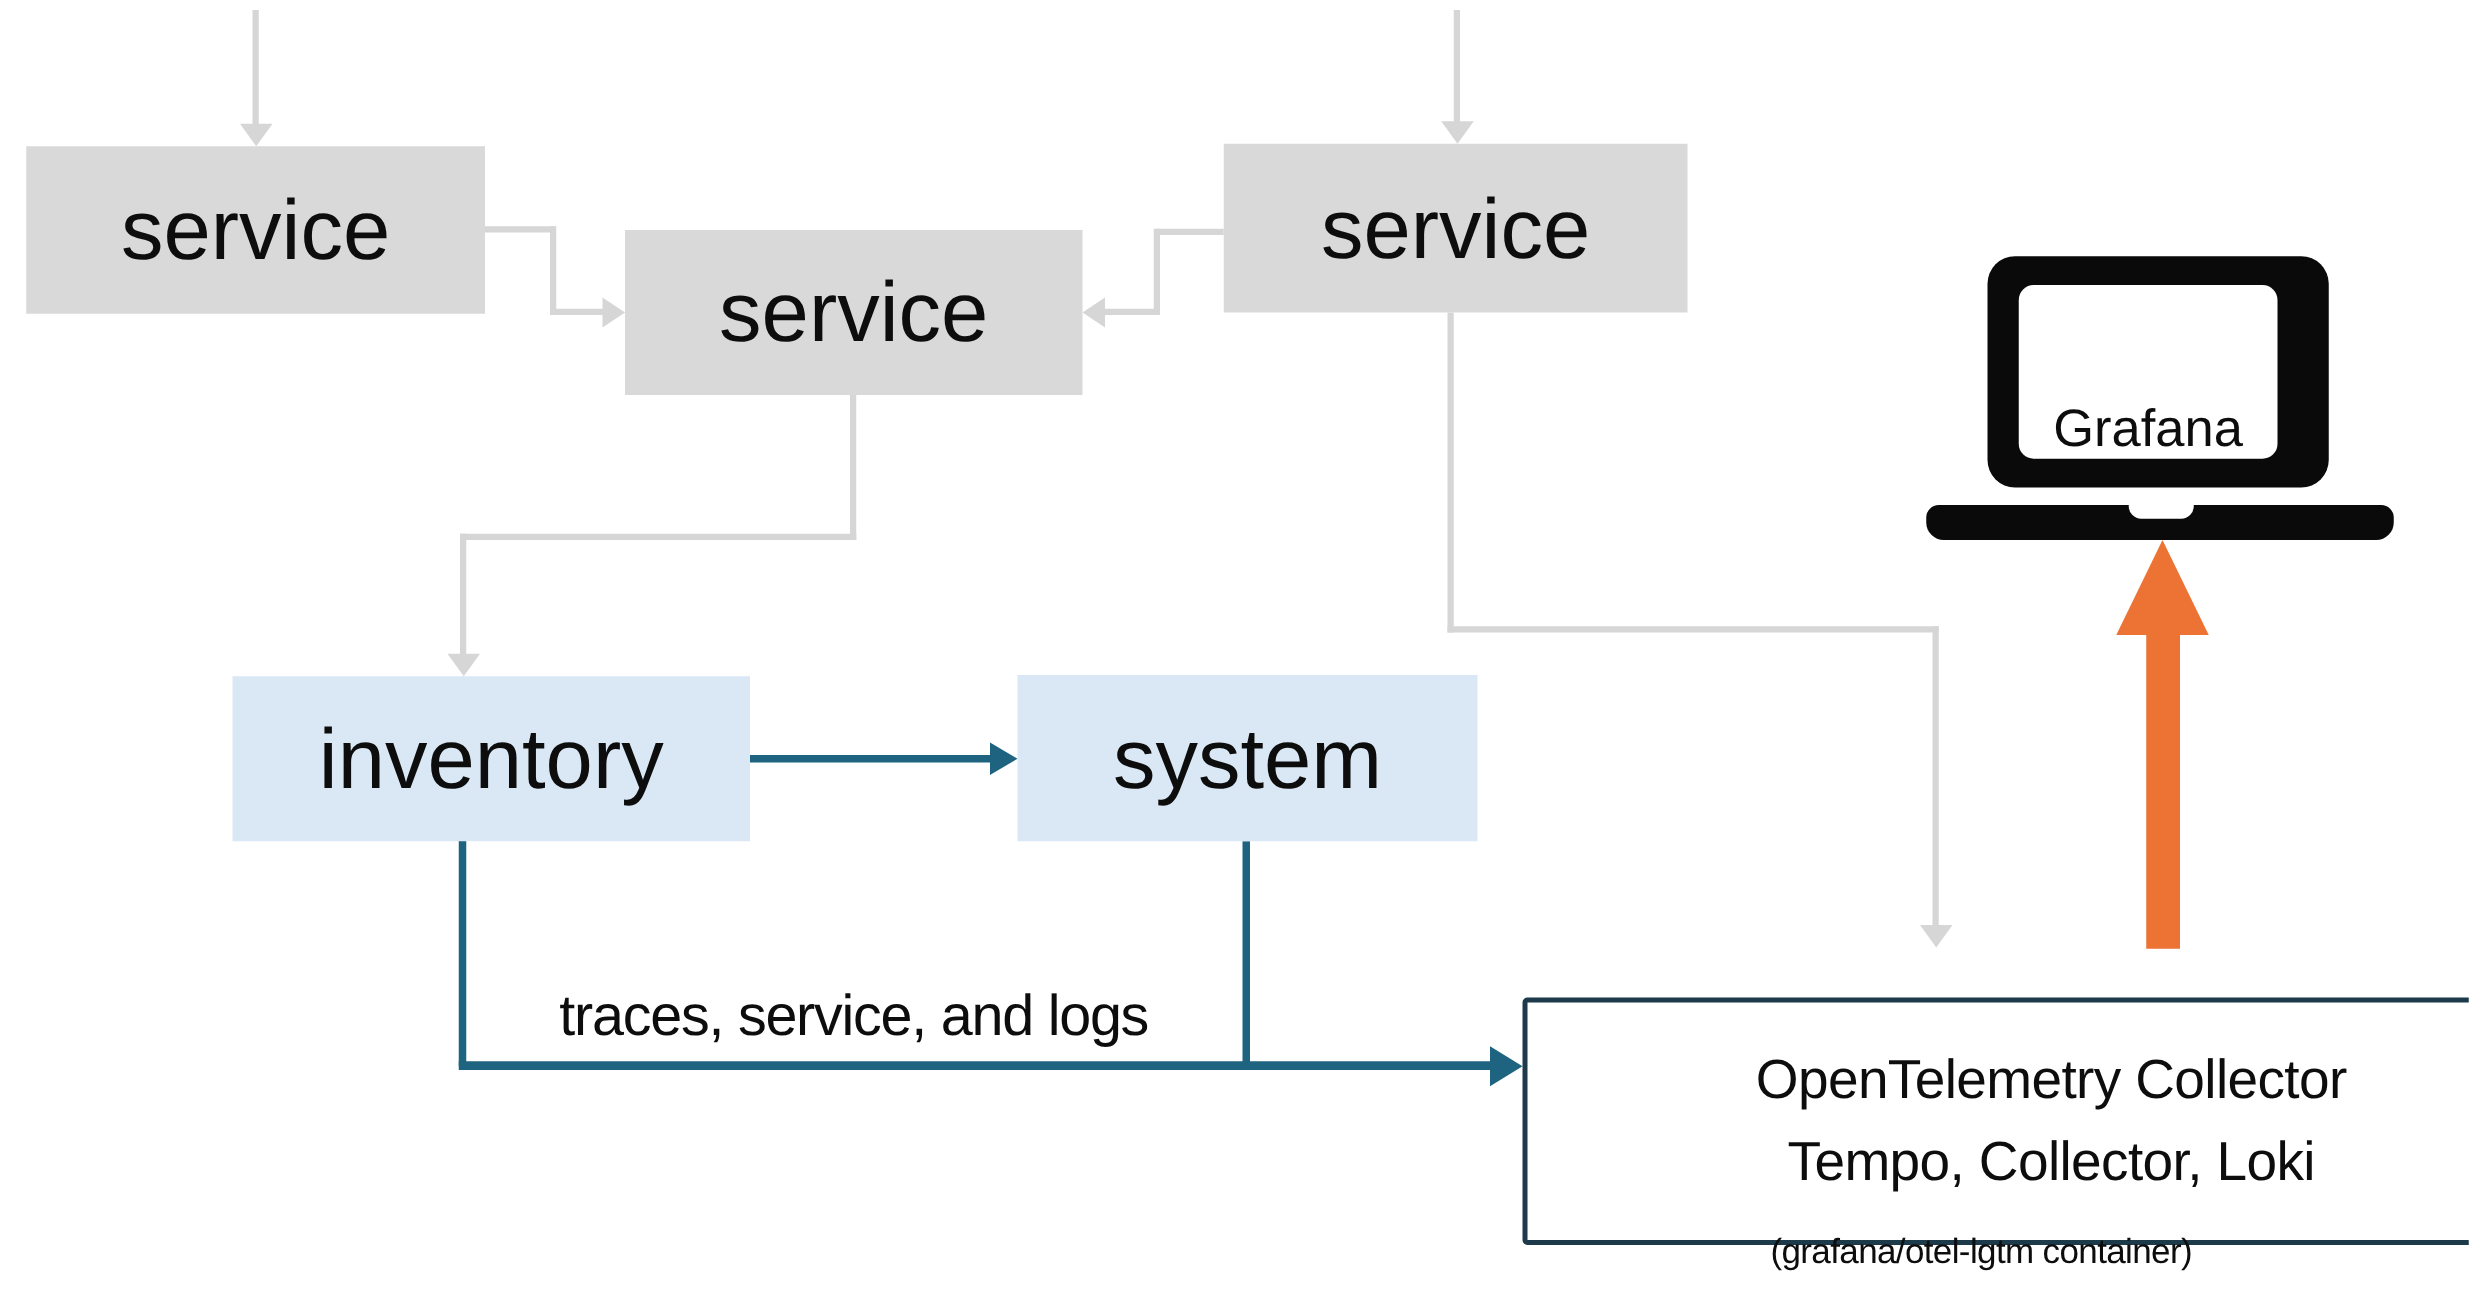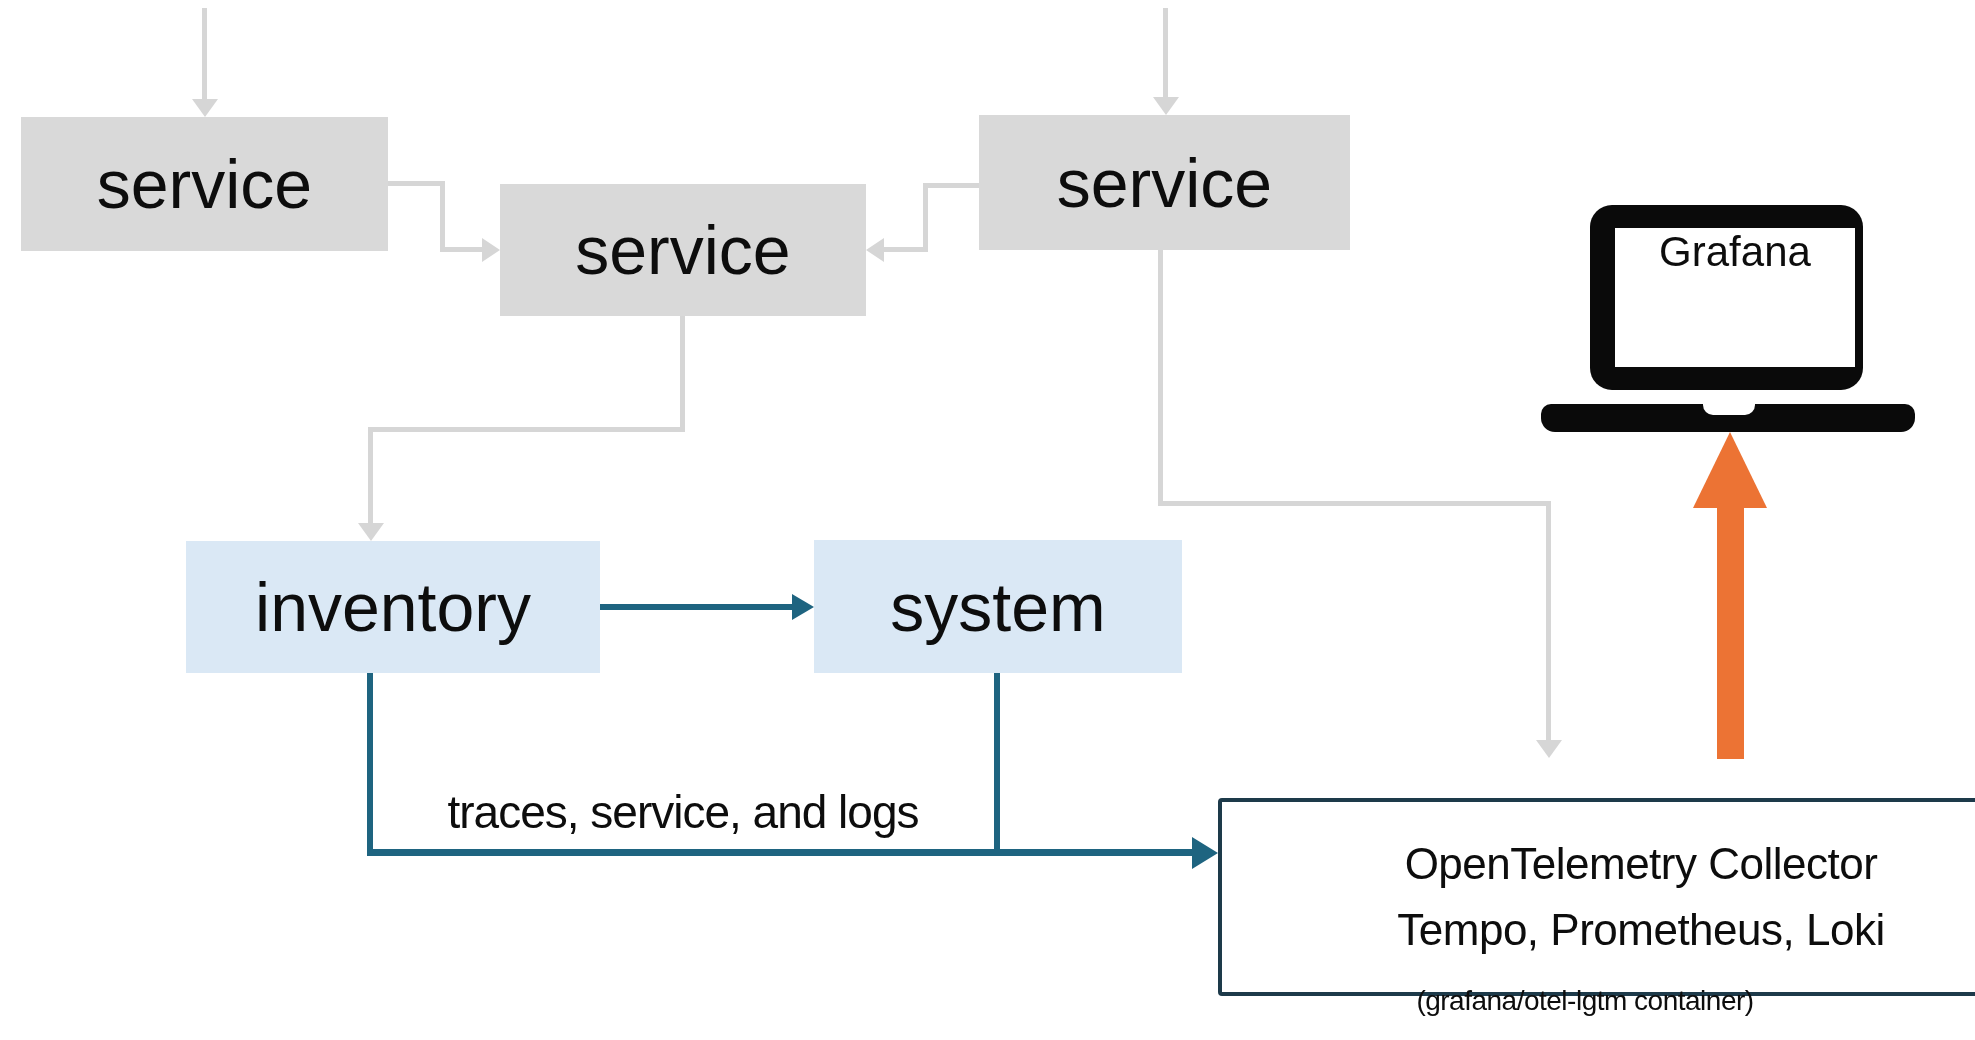--- a/index.html
+++ b/index.html
@@ -45,22 +45,22 @@
     gap:16px;font-size:44px;letter-spacing:-0.5px;color:var(--text);margin-top:40px;
   }
   .caption{
     position:absolute;left:1245px;top:985px;width:680px;text-align:center;
     font-size:28px;letter-spacing:-0.5px;color:var(--text);
   }
   
   .laptop{position:absolute;left:1541px;top:205px;width:374px;height:228px;}
   .laptop-screen{position:absolute;left:49px;top:0;width:273px;height:185px;background:#0A0A0A;border-radius:22px;}
   .laptop-screen-inner{
-    position:absolute;left:74px;top:23px;width:240px;height:139px;background:var(--white);
-    display:flex;align-items:flex-start;justify-content:center;font-size:42px;color:var(--text);
+    position:absolute;left:74px;top:23px;width:207px;height:139px;background:var(--white);
+    display:flex;align-items:flex-end;justify-content:center;font-size:42px;color:var(--text);border-radius:12px;
   }
   .laptop-base{position:absolute;left:0;top:199px;width:374px;height:28px;background:#0A0A0A;border-radius:10px 10px 14px 14px;}
   .laptop-notch{position:absolute;left:162px;top:199px;width:52px;height:11px;background:var(--white);border-radius:0 0 10px 10px;}
 </style>
 </head>
 <body>
 
 <div id="canvas">
 
   <div class="seg" style="left:202px;top:8px;width:5px;height:93px;"></div>
@@ -114,21 +114,21 @@
     <span>system</span>
   </div>
 
   <div class="edge-label" style="left:383px;top:785px;width:600px;">traces, service, and logs</div>
 
   <div class="oseg" style="left:1717px;top:506px;width:27px;height:253px;"></div>
   <div class="tri ah-up-orange" style="left:1693px;top:432px;"></div>
 
   <div class="otel-box">
     <span>OpenTelemetry Collector</span>
-    <span>Tempo, Prometheus, Loki</span>
+    <span>Tempo, Collector, Loki</span>
   </div>
   <div class="caption">(grafana/otel-lgtm container)</div>
 
   <div class="laptop">
     <div class="laptop-screen"></div>
     <div class="laptop-screen-inner">
       <span>Grafana</span>
     </div>
     <div class="laptop-base"></div>
     <div class="laptop-notch"></div>

